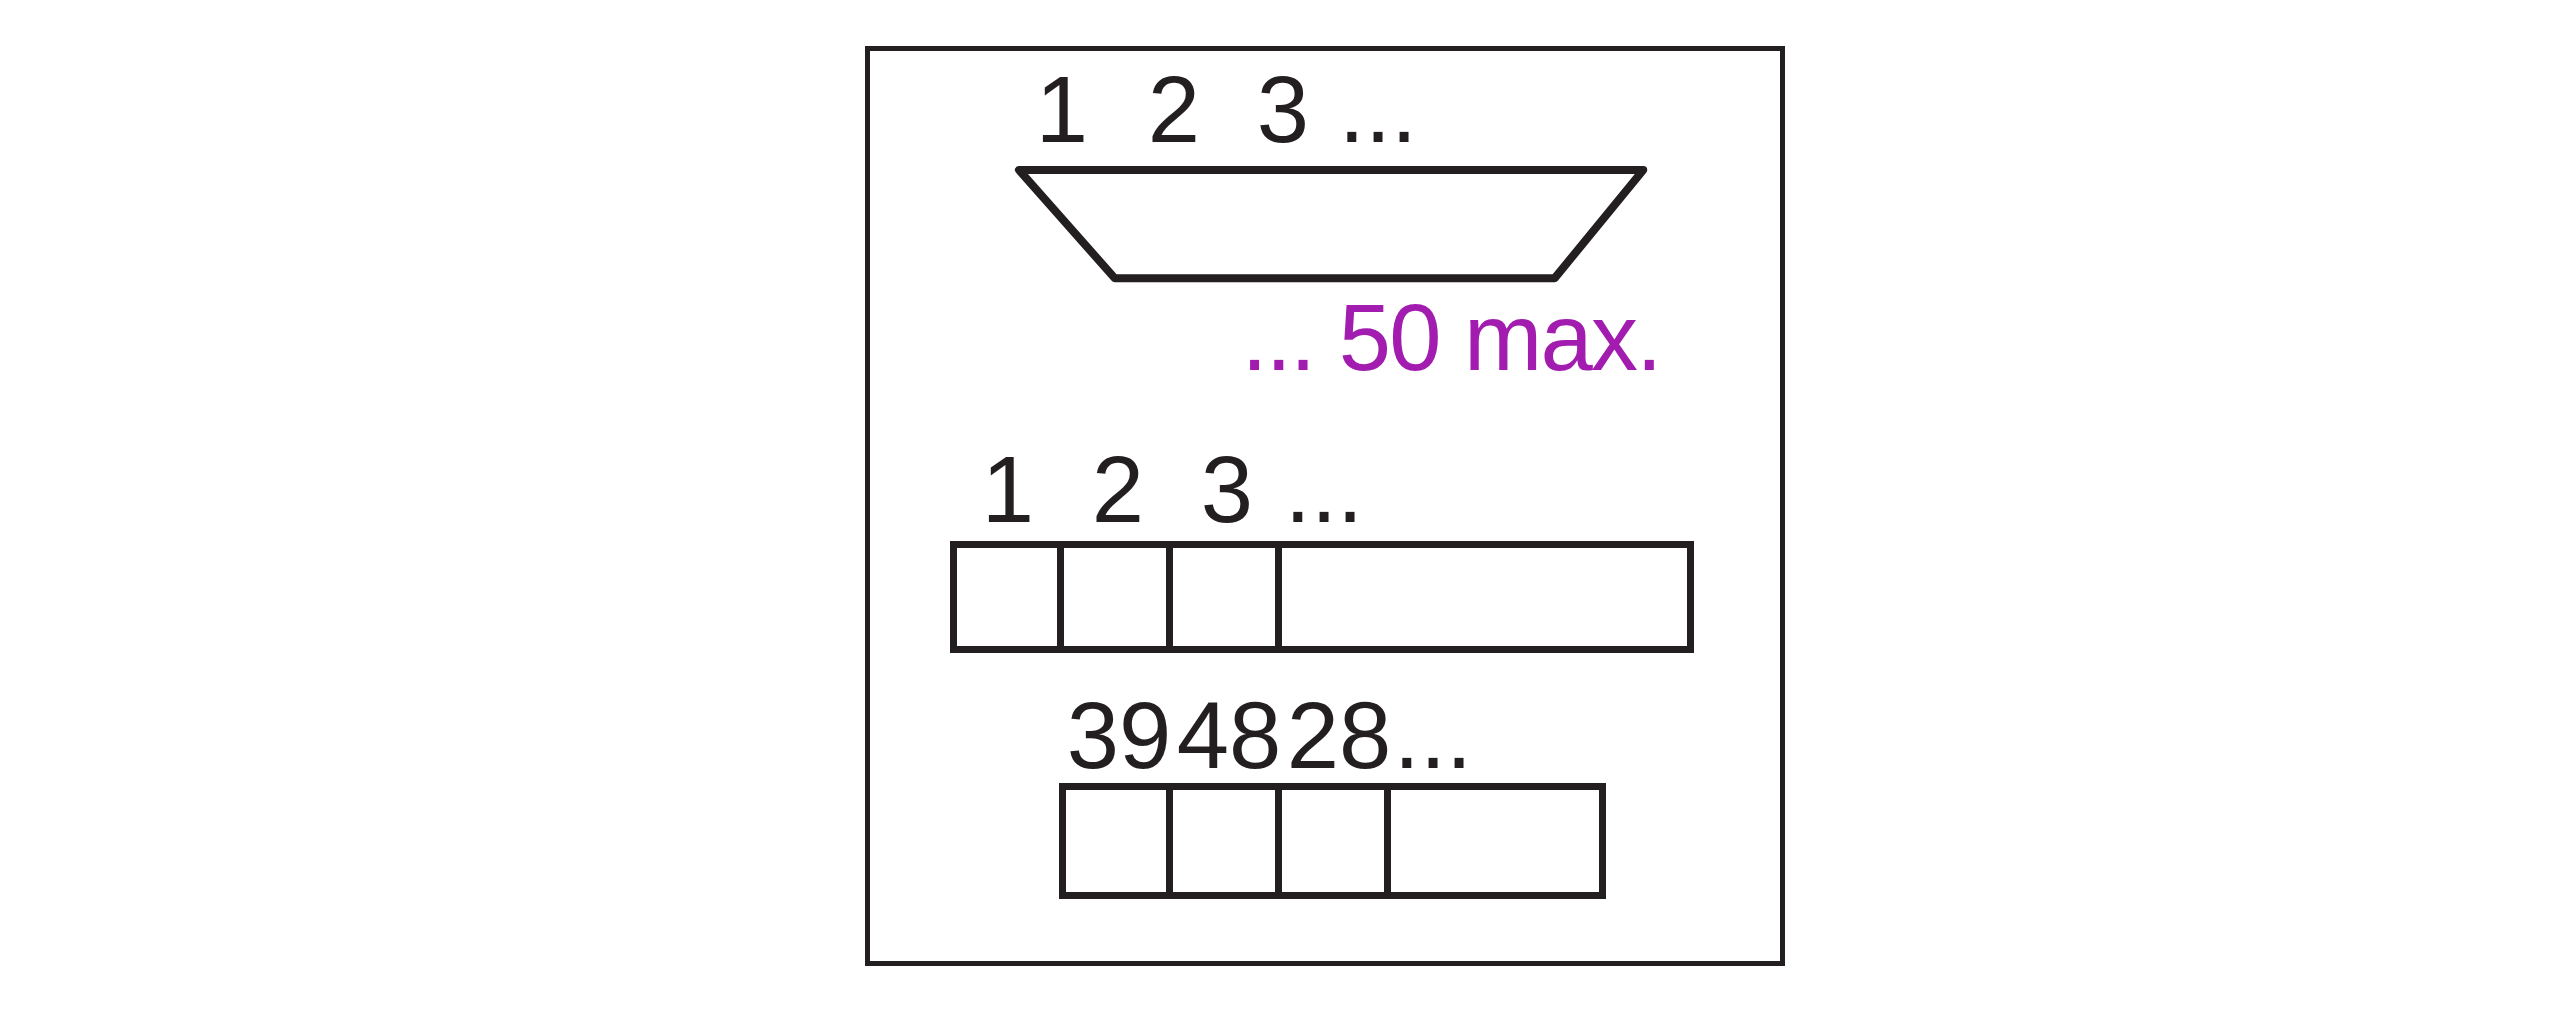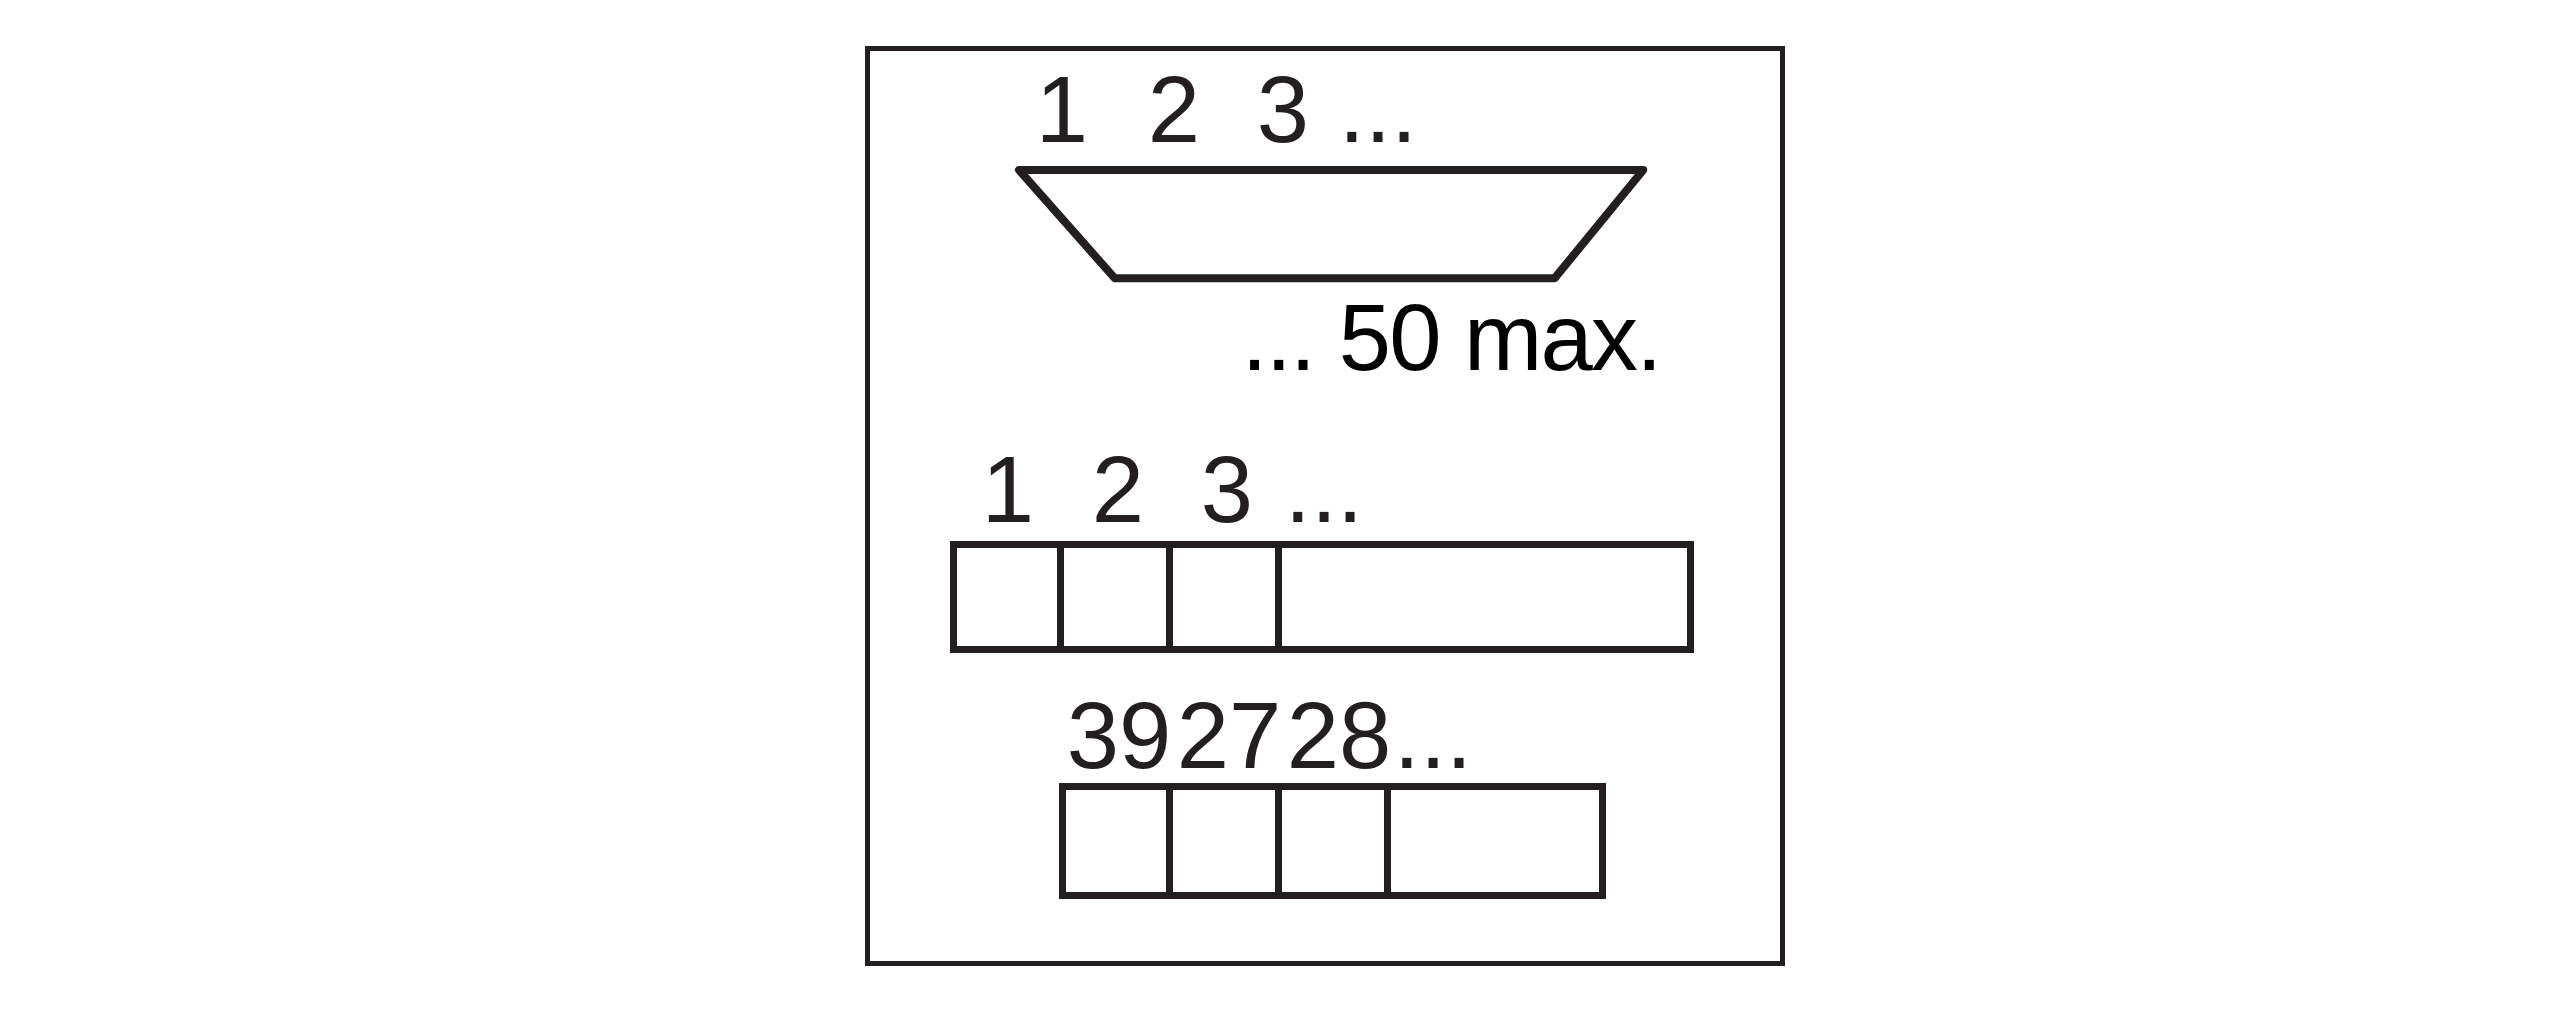--- a/index.html
+++ b/index.html
@@ -34,21 +34,21 @@
     white-space: nowrap;
     color: #231f20;
   }
   .max-label {
     position: absolute;
     transform: translateX(-50%);
     font-size: 94px;
     line-height: 1;
     white-space: nowrap;
     letter-spacing: -1.8px;
-    color: #000000;
+    color: #a21caf;
   }
   .trapezoid-svg {
     position: absolute;
     left: 1010px;
     top: 161px;
     width: 644px;
     height: 127px;
   }
   .bar {
     position: absolute;
@@ -104,21 +104,21 @@
   <span class="pin-label" style="left:1118px; top:443px;">2</span>
   <span class="pin-label" style="left:1227px; top:443px;">3</span>
   <span class="pin-label" style="left:1324px; top:443px;">...</span>
 
   <div class="bar bar-middle"></div>
   <div class="divider div-mid dm1"></div>
   <div class="divider div-mid dm2"></div>
   <div class="divider div-mid dm3"></div>
 
   <span class="pin-label" style="left:1119px; top:689px;">39</span>
-  <span class="pin-label" style="left:1229px; top:689px;">27</span>
+  <span class="pin-label" style="left:1229px; top:689px;">48</span>
   <span class="pin-label" style="left:1339px; top:689px;">28</span>
   <span class="pin-label" style="left:1433px; top:689px;">...</span>
 
   <div class="bar bar-bottom"></div>
   <div class="divider div-bot db1"></div>
   <div class="divider div-bot db2"></div>
   <div class="divider div-bot db3"></div>
 
 </div>
 

